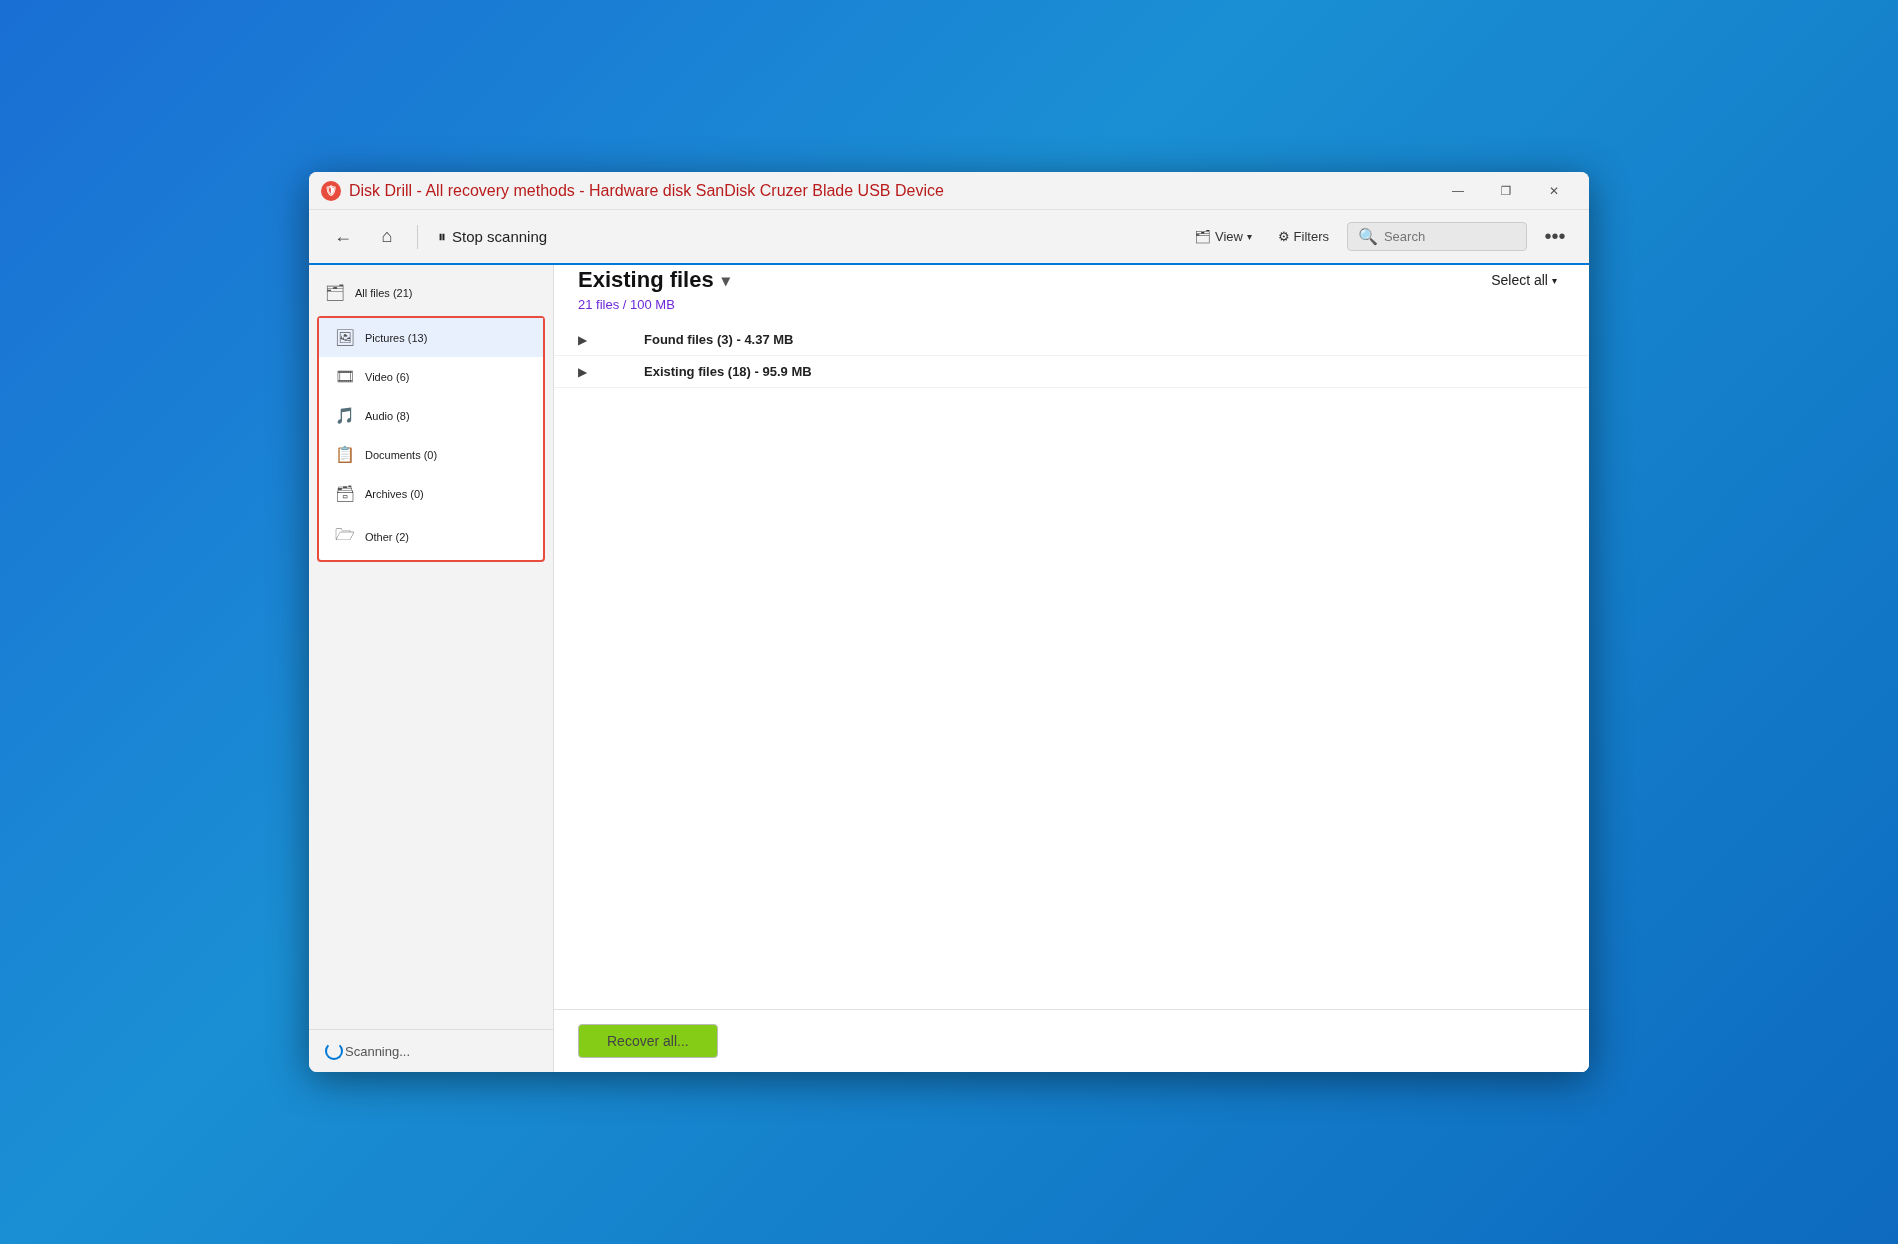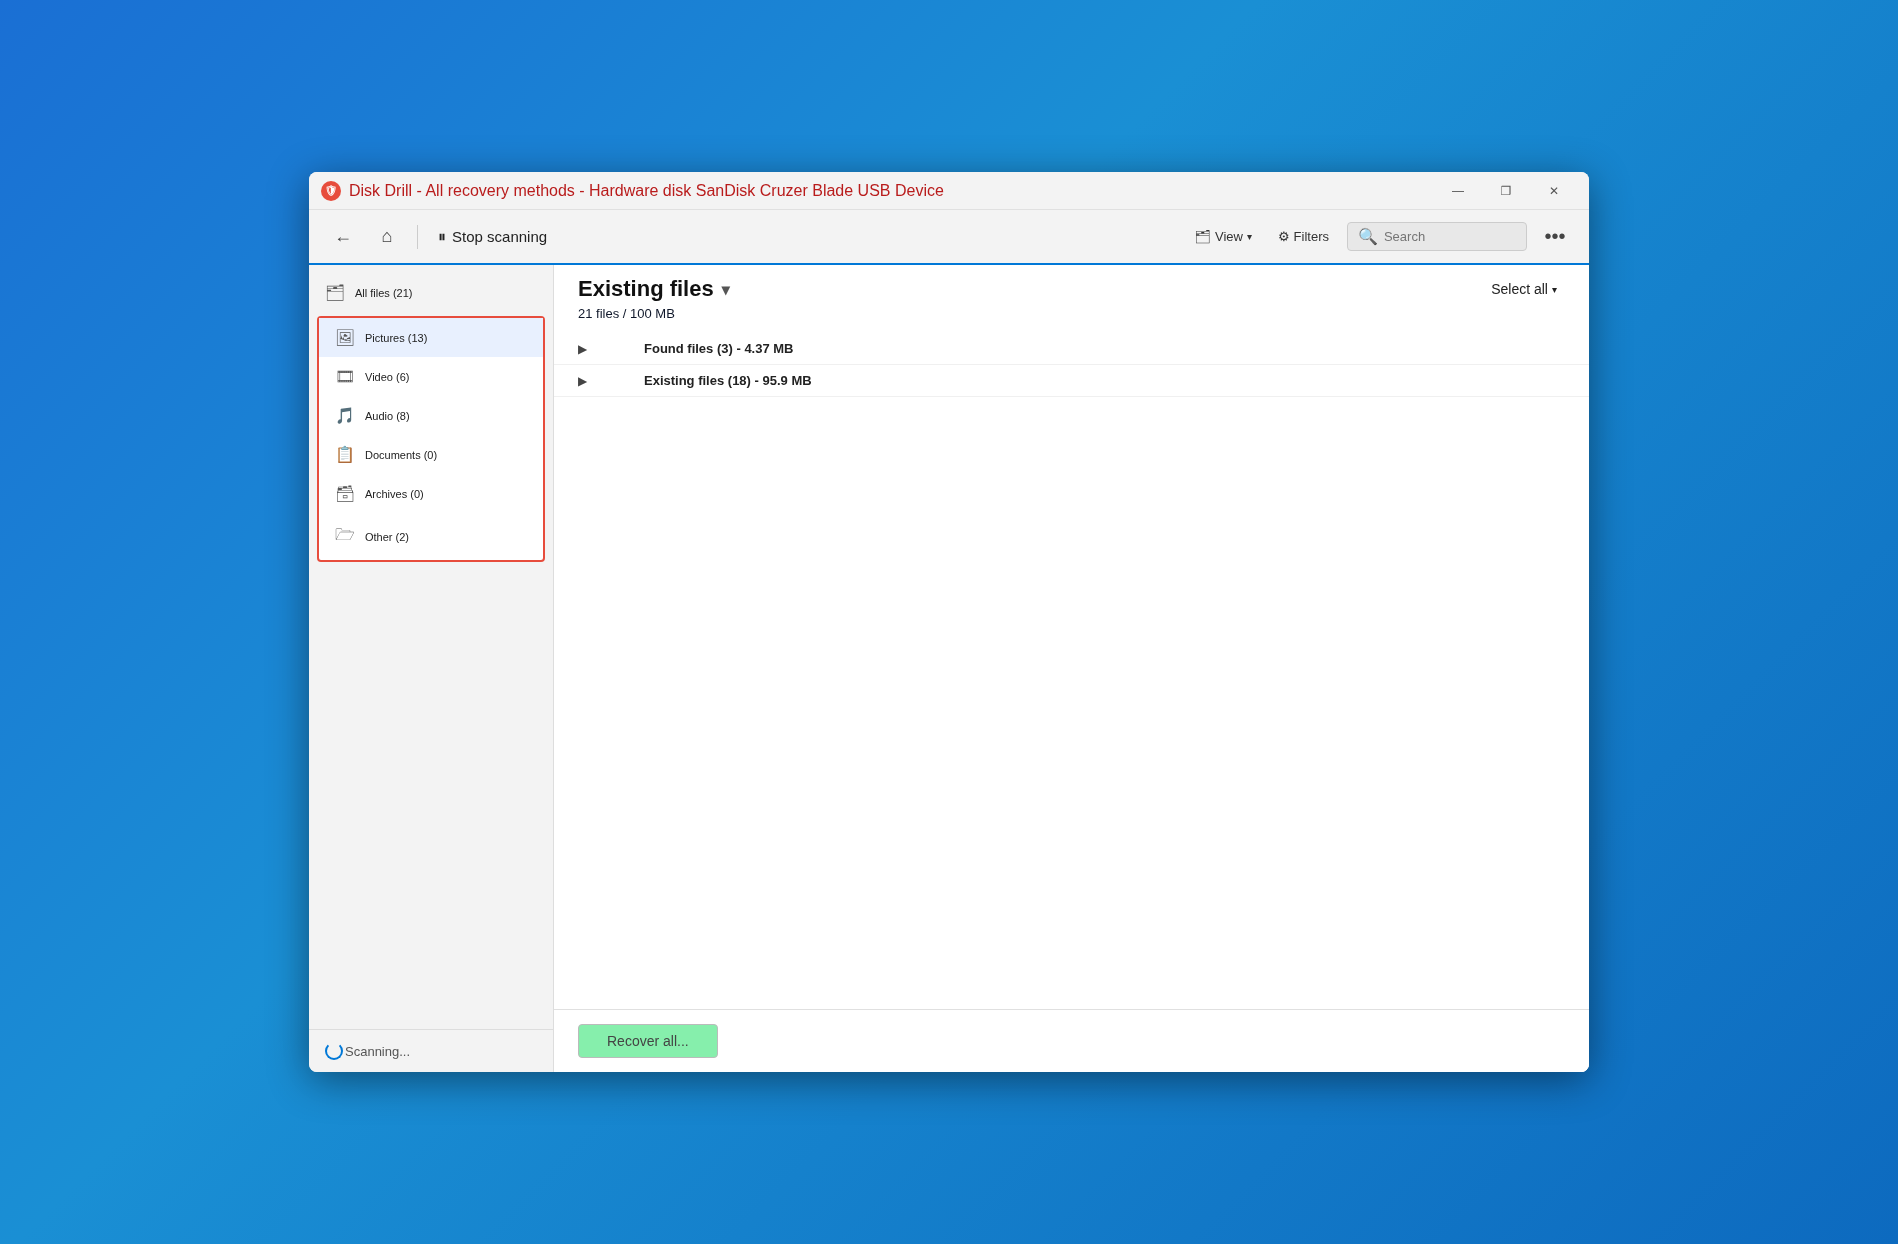--- a/index.html
+++ b/index.html
@@ -235,21 +235,21 @@
 
     
     .content {
       flex: 1;
       background: #fff;
       display: flex;
       flex-direction: column;
       overflow: hidden;
     }
     .content-header {
-      padding: 11px 24px 0 24px;
+      padding: 2px 24px 0 24px;
       flex-shrink: 0;
     }
     .content-title-row {
       display: flex;
       align-items: center;
       justify-content: space-between;
       margin-bottom: 4px;
     }
     .content-title {
       display: flex;
@@ -270,21 +270,21 @@
       border: none;
       background: transparent;
       cursor: pointer;
       font-size: 14px;
       color: #222;
       padding: 4px 8px;
       border-radius: 4px;
     }
     .content-subtitle {
       font-size: 13px;
-      color: #0f172a;
+      color: #6d28d9;
       margin-bottom: 12px;
     }
 
     
     .file-table {
       flex: 1;
       overflow-y: auto;
     }
     .table-header {
       display: grid;
@@ -334,21 +334,21 @@
 
     
     .content-footer {
       padding: 14px 24px;
       border-top: 1px solid #e0e0e0;
       flex-shrink: 0;
       background: #fff;
     }
     .recover-all-btn {
       border: 1px solid #bbb;
-      background: #86efac;
+      background: #84cc16;
       color: #444;
       font-size: 14px;
       padding: 8px 28px;
       border-radius: 4px;
       cursor: pointer;
     }
 
     
     .checkbox {
       width: 16px;

